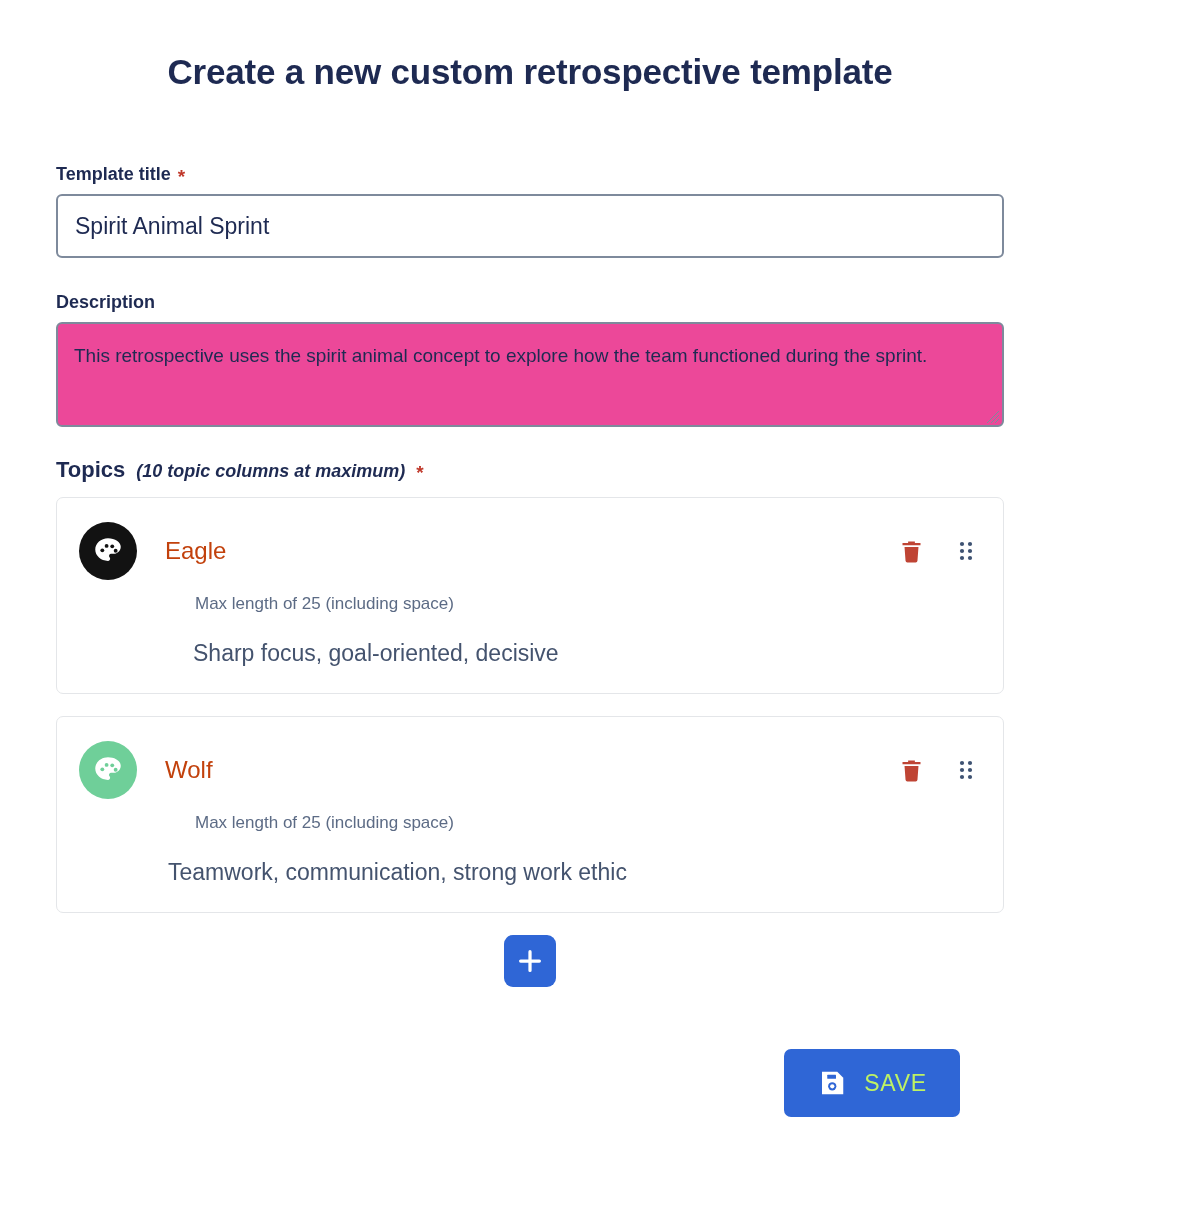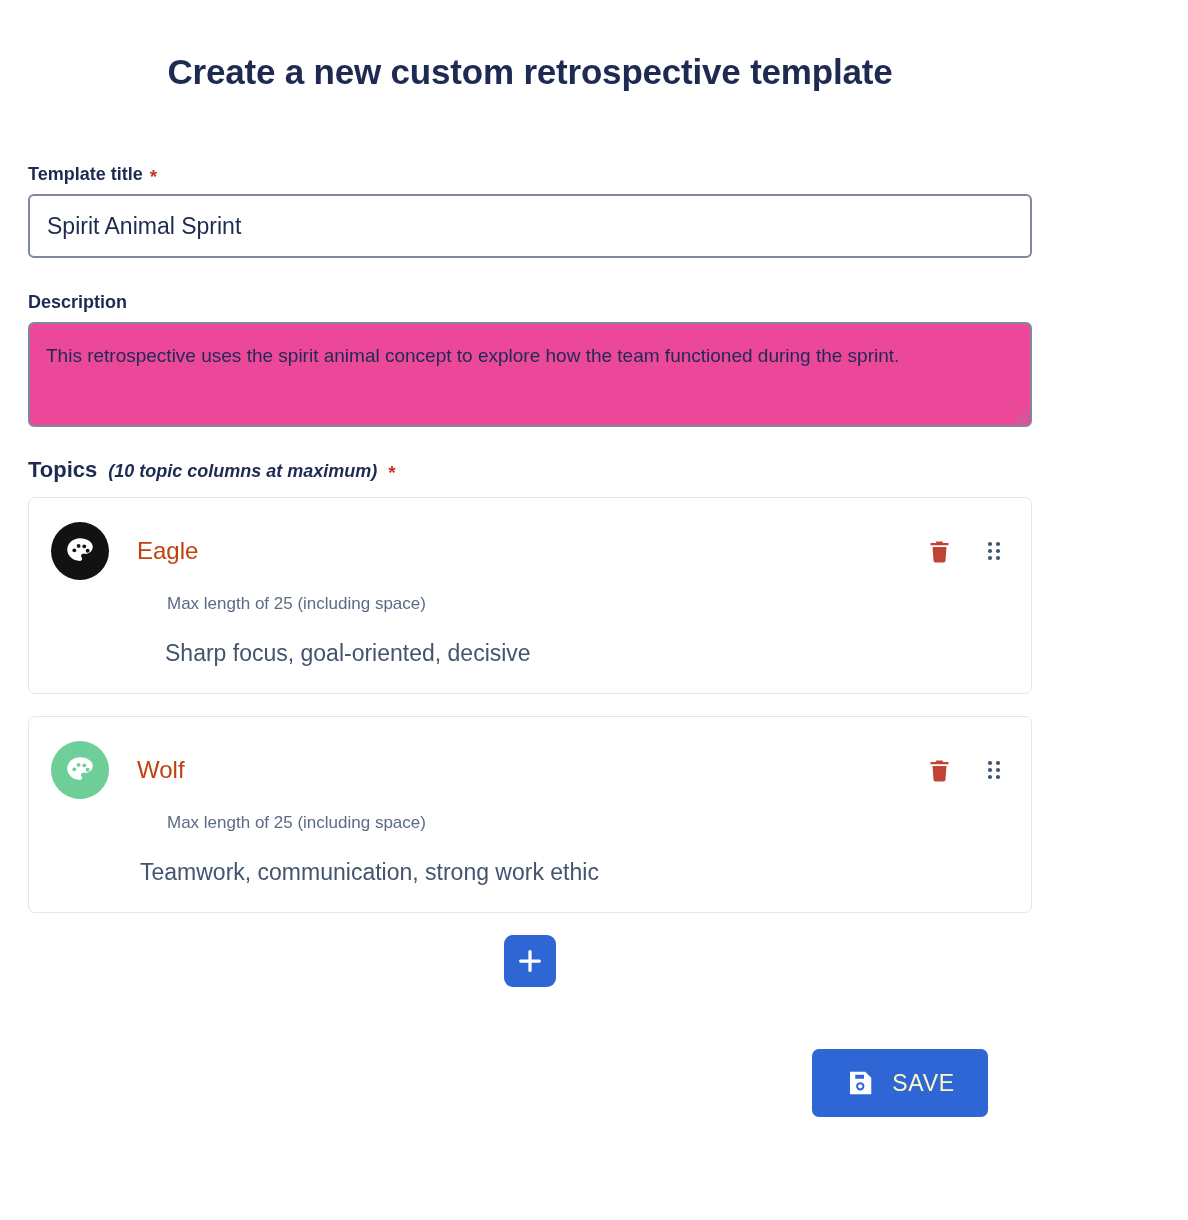--- a/index.html
+++ b/index.html
@@ -22,21 +22,21 @@
     font-size: 35px;
     font-weight: bold;
     color: #1e2a52;
     letter-spacing: -0.2px;
     padding-top: 52px;
     margin: 0;
   }
 
   
   .form {
-    padding: 0 28px;
+    padding: 0 56px;
     margin-top: 72px;
   }
 
   .field-label {
     font-size: 18px;
     font-weight: bold;
     color: #1e2a52;
     margin-bottom: 9px;
     display: flex;
     align-items: center;
@@ -217,21 +217,21 @@
     display: flex;
     align-items: center;
     justify-content: center;
   }
   .btn-save {
     min-width: 176px;
     height: 68px;
     border: none;
     border-radius: 7px;
     background: #2f66d6;
-    color: #fef9c3;
+    color: #bef264;
     font-family: "Liberation Sans", sans-serif;
     font-size: 23px;
     letter-spacing: 0.7px;
     cursor: pointer;
     display: flex;
     align-items: center;
     justify-content: center;
     gap: 17px;
   }
 </style>

